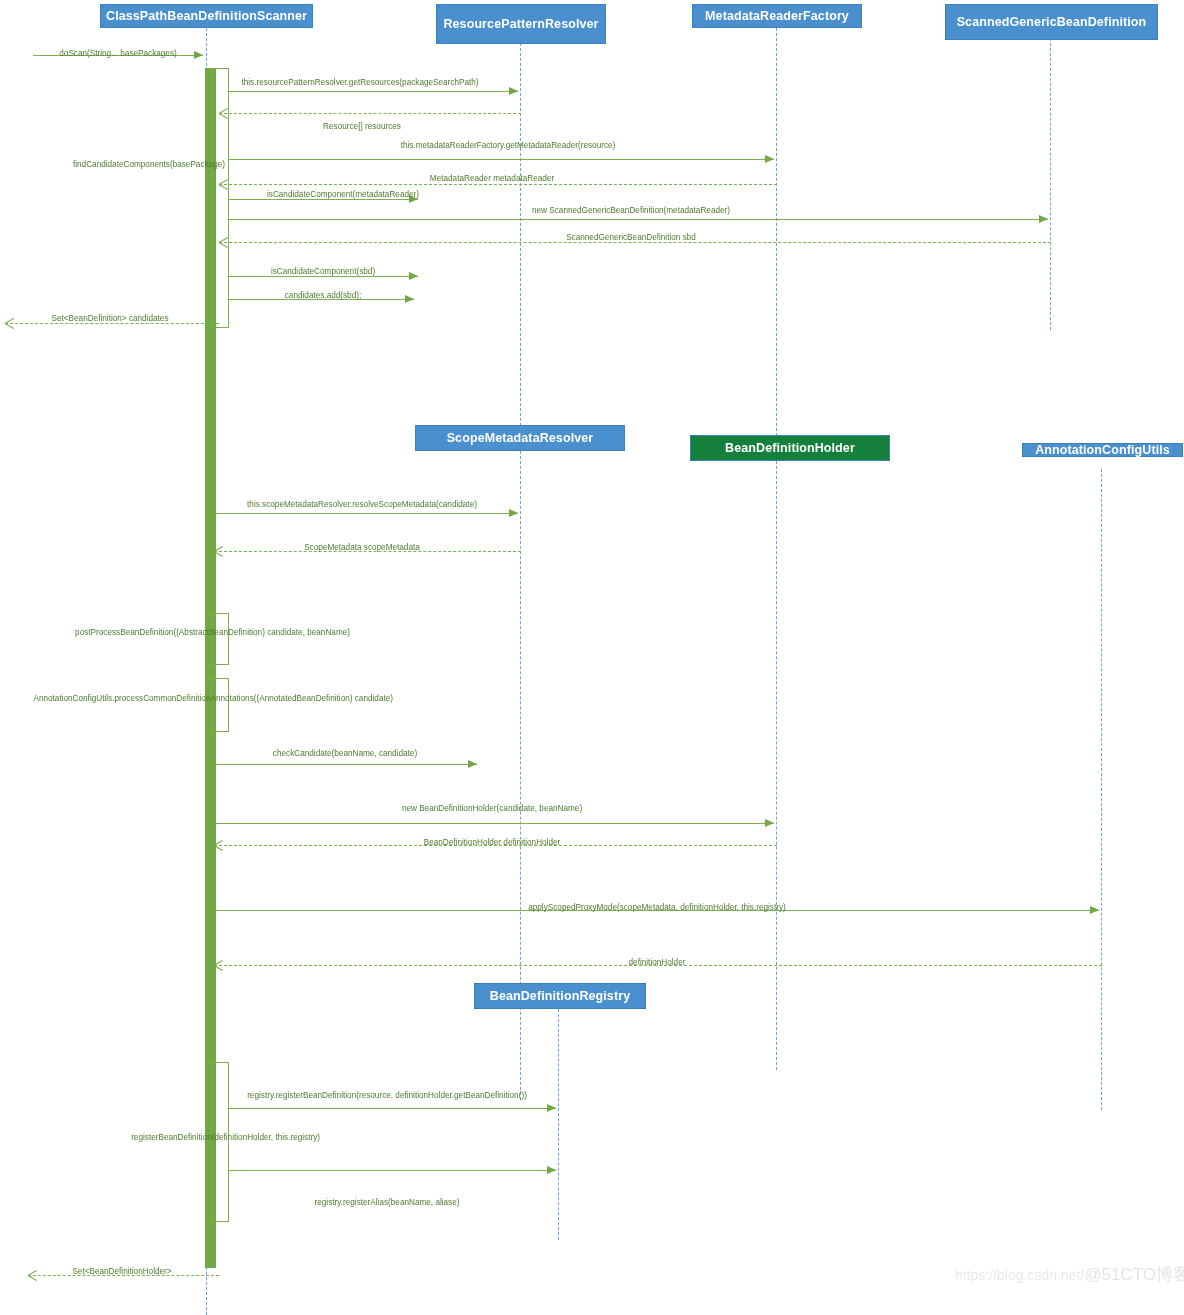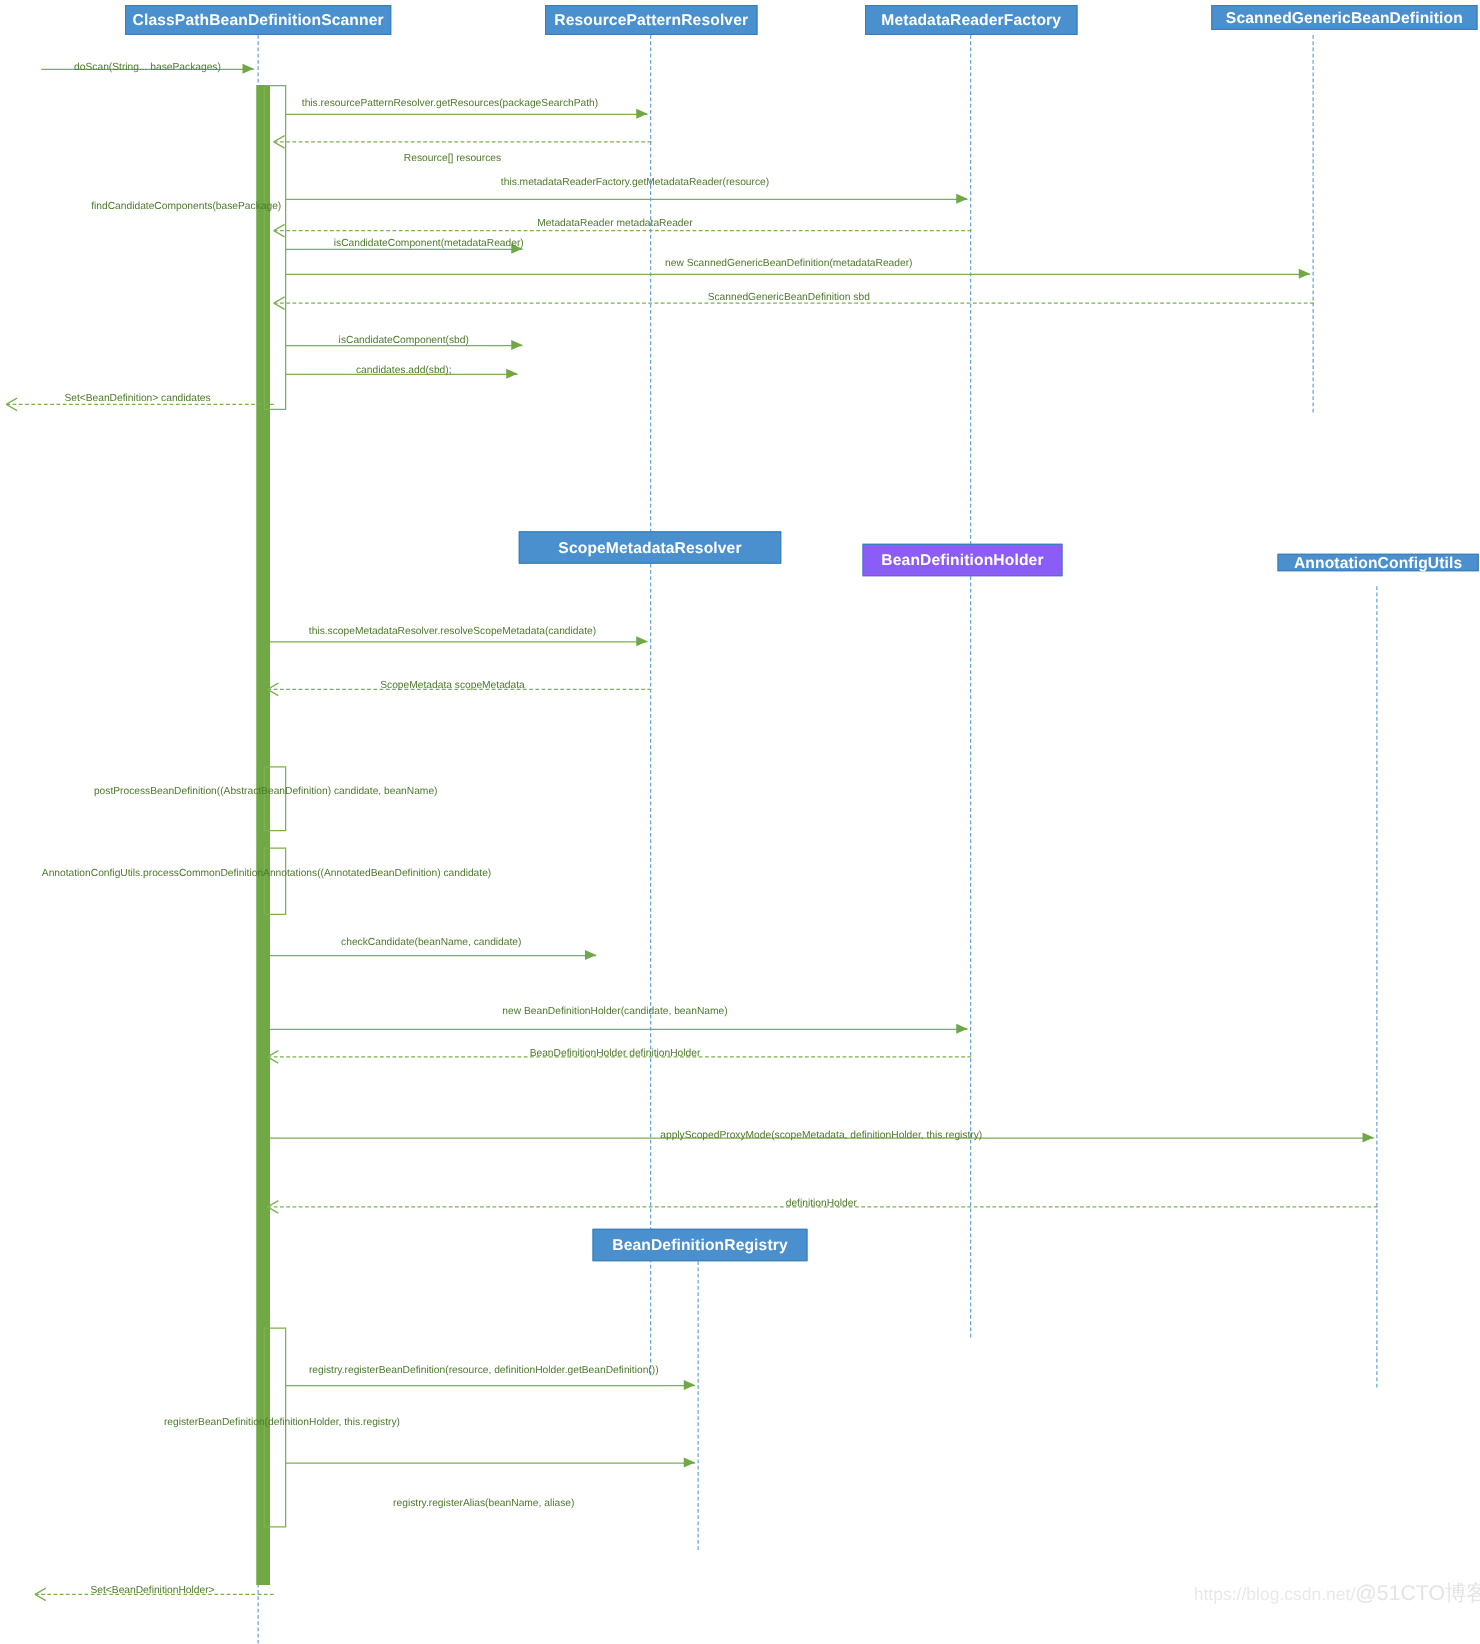--- a/index.html
+++ b/index.html
@@ -83,37 +83,37 @@
 <body>
 
 <div id="canvas">
 
   <div id="actors-layer">
       <div class="lifeline" style="left: 206.25px; top: 28px; height: 1287px;"></div>
       <div class="actor-box" style="left: 100px; top: 4px; width: 213px; height: 24px; background: rgb(74, 144, 207);">
         <span>ClassPathBeanDefinitionScanner</span>
       </div>
       <div class="lifeline" style="left: 520.25px; top: 28px; height: 398px;"></div>
-      <div class="actor-box" style="left: 436px; top: 4px; width: 170px; height: 24px; background: rgb(74, 144, 207);">
+      <div class="actor-box" style="left: 436px; top: 4px; width: 170px; height: 40px; background: rgb(74, 144, 207);">
         <span>ResourcePatternResolver</span>
       </div>
       <div class="lifeline" style="left: 776.25px; top: 28px; height: 408px;"></div>
       <div class="actor-box" style="left: 692px; top: 4px; width: 170px; height: 24px; background: rgb(74, 144, 207);">
         <span>MetadataReaderFactory</span>
       </div>
       <div class="lifeline" style="left: 1050.25px; top: 28px; height: 302px;"></div>
-      <div class="actor-box" style="left: 969px; top: 4px; width: 213px; height: 20px; background: rgb(74, 144, 207);">
+      <div class="actor-box" style="left: 945px; top: 4px; width: 213px; height: 36px; background: rgb(74, 144, 207);">
         <span>ScannedGenericBeanDefinition</span>
       </div>
       <div class="lifeline" style="left: 520.25px; top: 451px; height: 649px;"></div>
       <div class="actor-box" style="left: 415px; top: 425px; width: 210px; height: 26px; background: rgb(74, 144, 207);">
         <span>ScopeMetadataResolver</span>
       </div>
       <div class="lifeline" style="left: 776.25px; top: 461px; height: 609px;"></div>
-      <div class="actor-box" style="left: 690px; top: 435px; width: 160px; height: 26px; background: #8b5cf6;">
+      <div class="actor-box" style="left: 690px; top: 435px; width: 200px; height: 26px; background: #15803d;">
         <span>BeanDefinitionHolder</span>
       </div>
       <div class="lifeline" style="left: 1101.25px; top: 469px; height: 641px;"></div>
       <div class="actor-box" style="left: 1022px; top: 443px; width: 161px; height: 14px; background: rgb(74, 144, 207);">
         <span>AnnotationConfigUtils</span>
       </div>
       <div class="lifeline" style="left: 558.25px; top: 1009px; height: 231px;"></div>
       <div class="actor-box" style="left: 474px; top: 983px; width: 172px; height: 26px; background: rgb(74, 144, 207);">
         <span>BeanDefinitionRegistry</span>
       </div>

